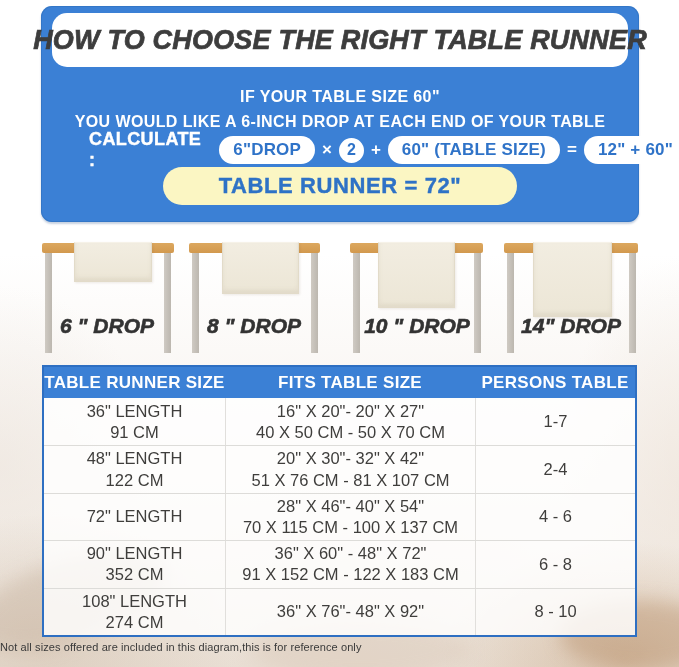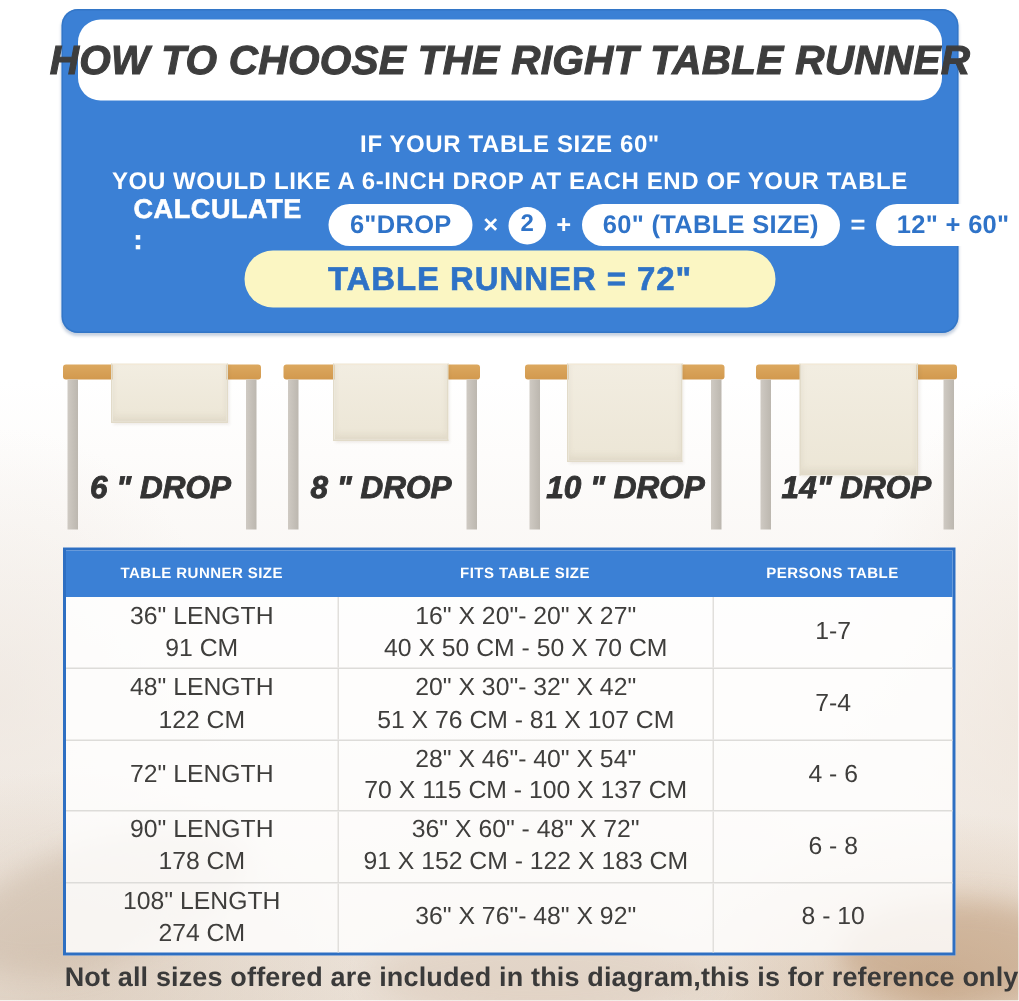--- a/index.html
+++ b/index.html
@@ -84,34 +84,34 @@
   }
 
   
   .size-table{
     position:absolute;left:42px;top:365px;width:595px;height:272px;box-sizing:border-box;
     border:2px solid #2e6fc2;background:rgba(255,255,255,.82);
     display:grid;grid-template-rows:31px repeat(5,1fr);
   }
   .st-header{display:grid;grid-template-columns:181px 250px 1fr;background:#3b80d5;align-items:center;}
   .st-header div{
-    text-align:center;color:#ffffff;font-weight:bold;font-size:10px;letter-spacing:.3px;white-space:nowrap;
+    text-align:center;color:#ffffff;font-weight:bold;font-size:17px;letter-spacing:.3px;white-space:nowrap;
   }
   .st-row{display:grid;grid-template-columns:181px 250px 1fr;}
   .st-row + .st-row{border-top:1px solid #dddcd9;}
   .st-cell{
     display:flex;flex-direction:column;justify-content:center;text-align:center;
     color:#3f3e3c;font-size:16.5px;line-height:1.28;white-space:nowrap;
   }
   .st-cell + .st-cell{border-left:1px solid #e1dfdc;}
 
   
   .footer-note{
-    position:absolute;left:0;top:641px;width:100%;text-align:right;
-    font-size:18px;font-weight:bold;color:#3a3a3a;letter-spacing:.1px;
+    position:absolute;left:0;top:641px;width:100%;text-align:left;
+    font-size:11px;font-weight:normal;color:#3a3a3a;letter-spacing:.1px;
   }
 </style>
 </head>
 <body>
 
 <div class="bg"></div>
 <div class="bg-blob blob1"></div>
 <div class="bg-blob blob2"></div>
 <div class="bg-blob blob3"></div>
 
@@ -186,41 +186,41 @@
   <div class="st-row">
     <div class="st-cell">
       <div>48" LENGTH</div>
       <div>122 CM</div>
     </div>
     <div class="st-cell">
       <div>20" X 30"- 32" X 42"</div>
       <div>51 X 76 CM - 81 X 107 CM</div>
     </div>
     <div class="st-cell">
-      <div>7-4</div>
+      <div>2-4</div>
     </div>
   </div>
 
   <div class="st-row">
     <div class="st-cell">
       <div>72" LENGTH</div>
     </div>
     <div class="st-cell">
       <div>28" X 46"- 40" X 54"</div>
       <div>70 X 115 CM - 100 X 137 CM</div>
     </div>
     <div class="st-cell">
       <div>4 - 6</div>
     </div>
   </div>
 
   <div class="st-row">
     <div class="st-cell">
       <div>90" LENGTH</div>
-      <div>178 CM</div>
+      <div>352 CM</div>
     </div>
     <div class="st-cell">
       <div>36" X 60" - 48" X 72"</div>
       <div>91 X 152 CM - 122 X 183 CM</div>
     </div>
     <div class="st-cell">
       <div>6 - 8</div>
     </div>
   </div>
 

